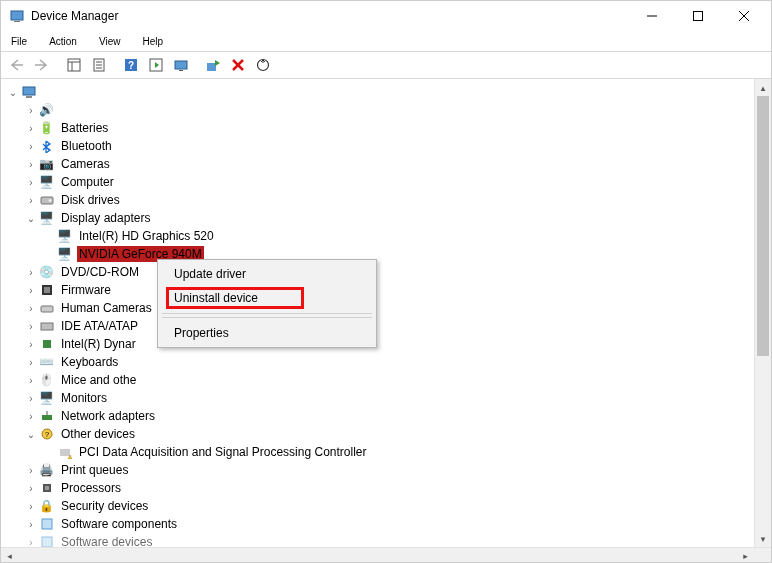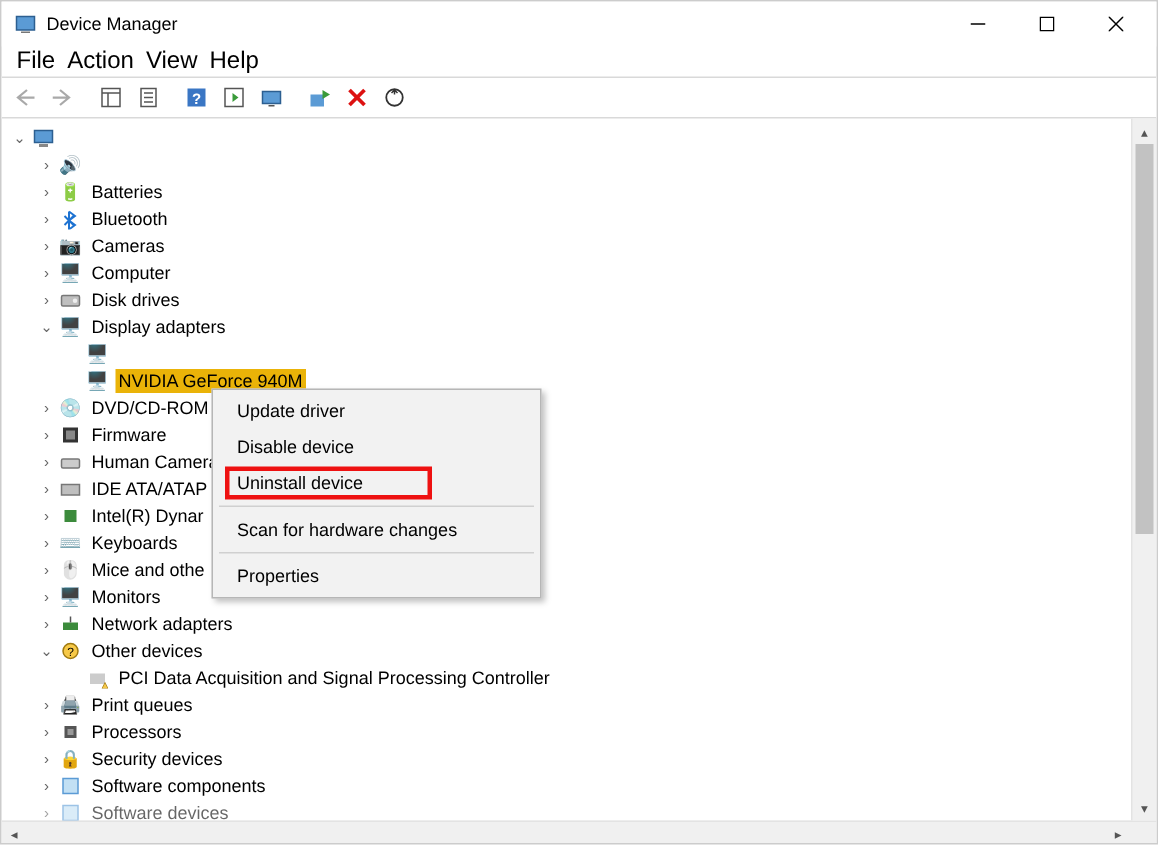--- a/index.html
+++ b/index.html
@@ -34,21 +34,22 @@
     display: flex; align-items: center; justify-content: center;
     font-family: "Segoe UI Symbol", sans-serif;
     font-size: 10px;
   }
   .win-btn.close { }
   .menu-bar {
     display: flex;
     align-items: center;
     height: 20px;
     padding: 0 6px;
-    font-size: 16px;
+    gap: 14px;
+    font-size: 10px;
   }
   .menu-item { padding: 1px 4px; }
   .toolbar {
     display: flex;
     align-items: center;
     height: 28px;
     border-top: 1px solid #d9d9d9;
     border-bottom: 1px solid #d9d9d9;
     padding: 0 4px;
     gap: 1px;
@@ -89,21 +90,21 @@
   .tw-none { width:12px; margin-right:2px; }
   .ticon {
     width: 16px; height: 16px; margin-right: 4px;
     display:flex;align-items:center;justify-content:center;
     font-size:12px;
   }
   .indent-0 { padding-left: 2px; }
   .indent-1 { padding-left: 20px; }
   .indent-2 { padding-left: 38px; }
   .sel {
-    background: #eab308;
+    background: #b91c1c;
   }
   .label { padding: 1px 2px; }
   .vscroll {
     width: 17px;
     background: #f0f0f0;
     border-left: 1px solid #e3e3e3;
     display:flex;flex-direction:column;
   }
   .vscroll .arrow {
     height: 17px;
@@ -121,21 +122,21 @@
     border-top:1px solid #e3e3e3;
     display:flex;
   }
   .hscroll .arrow {
     width:17px;display:flex;align-items:center;justify-content:center;color:#555;font-size:9px;
   }
   .hscroll .track{flex:1;position:relative;}
   .hscroll .corner{width:17px;background:#f0f0f0;}
   .context-menu {
     position: absolute;
-    left: 140px;
+    left: 156px;
     top: 258px;
     width: 220px;
     background: #f2f2f2;
     border: 1px solid #b6b6b6;
     box-shadow: 2px 2px 4px rgba(0,0,0,.25);
     padding: 2px;
     font-size: 12px;
   }
   .cm-item {
     padding: 5px 14px;
@@ -311,20 +312,21 @@
         <span class="label">Disk drives</span>
       </div>
     <div class="row indent-1">
         <span class="tw-exp">⌄</span>
         <span class="ticon">🖥️</span>
         <span class="label">Display adapters</span>
       </div>
     <div class="row indent-2">
         <span class="tw-none"></span>
         <span class="ticon">🖥️</span>
+        <span class="label">Intel(R) HD Graphics 520</span>
       </div>
     <div class="row indent-2">
         <span class="tw-none"></span>
         <span class="ticon">🖥️</span>
         <span class="label sel">NVIDIA GeForce 940M</span>
       </div>
     <div class="row indent-1">
         <span class="tw-exp">›</span>
         <span class="ticon">💿</span>
         <span class="label">DVD/CD-ROM</span>
@@ -463,19 +465,17 @@
 
 <div class="hscroll">
   <div class="arrow">◂</div>
   <div class="track"></div>
   <div class="arrow">▸</div>
   <div class="corner"></div>
 </div>
 
 <div class="context-menu">
   <div class="cm-item">Update driver</div>
-  <div class="cm-item">Disable device</div>
   <div class="cm-item cm-highlight">Uninstall device</div>
   <div class="cm-sep"></div>
-  <div class="cm-item">Scan for hardware changes</div>
   <div class="cm-sep"></div>
   <div class="cm-item cm-bold">Properties</div>
 </div>
 
 </body></html>

